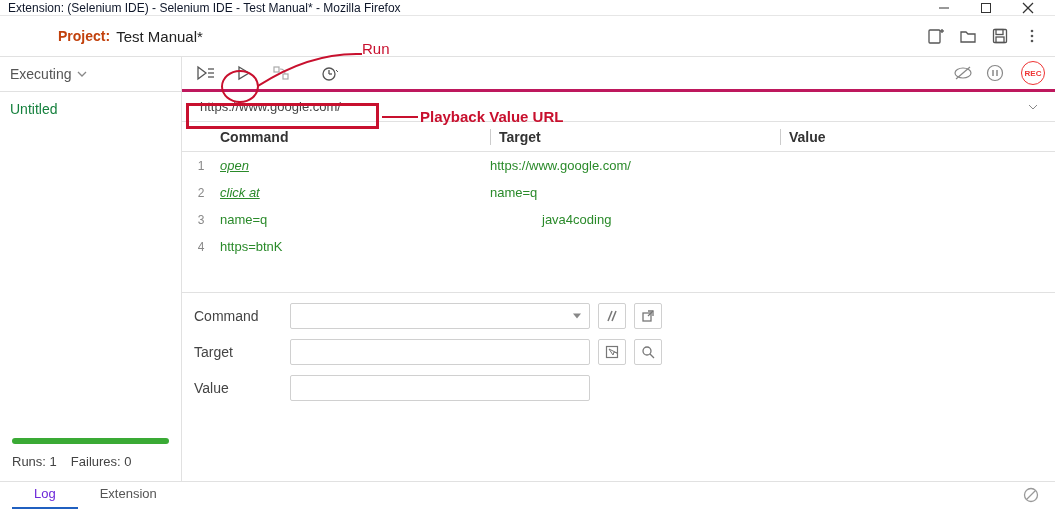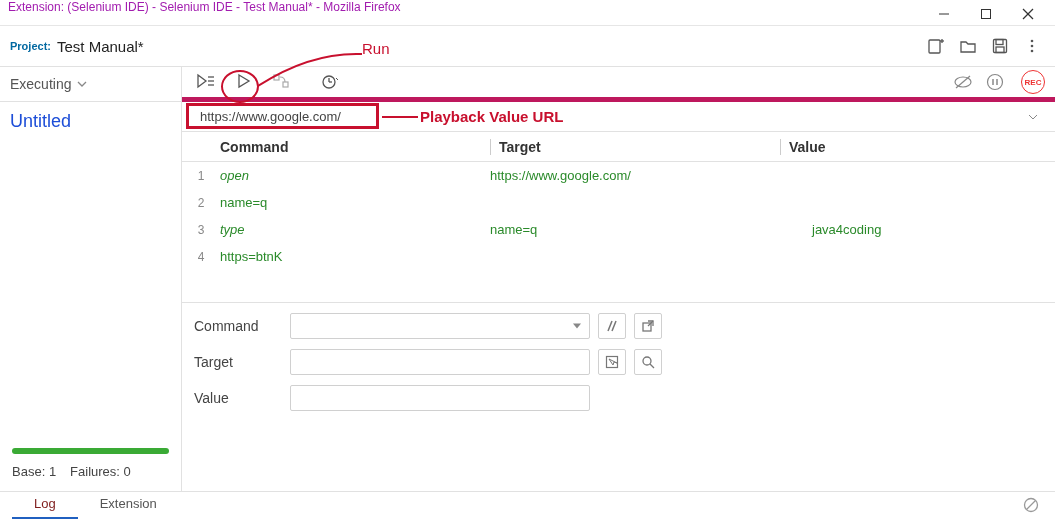--- a/index.html
+++ b/index.html
@@ -9,45 +9,46 @@
       color: #333;
       background: #fff;
       width: 1055px;
       height: 521px;
       overflow: hidden;
       position: relative;
     }
     
     .titlebar {
       display: flex;
-      height: 26px;
+      align-items: center;
+      height: 16px;
       padding: 0 6px 0 8px;
       font-size: 12px;
-      color: #a21caf;
+      color: #0f172a;
       background: #fff;
       border-bottom: 1px solid #e6e6e6;
     }
     .titlebar .spacer { flex: 1; }
     .winbtn {
       width: 42px;
       height: 28px;
       display: flex;
       align-items: center;
       justify-content: center;
       color: #333;
     }
     .winbtn svg { display: block; }
     
     .project-row {
       display: flex;
       align-items: center;
       height: 40px;
       padding: 0 10px 0 10px;
     }
-    .project-label { font-weight: 700; font-size: 11px; color: #0369a1; }
+    .project-label { font-weight: 700; font-size: 14px; color: #c2410c; margin-left: 48px; }
     .project-name { font-weight: 400; font-size: 15px; color: #222; margin-left: 6px; }
     .project-row .spacer { flex: 1; }
     .proj-icon {
       width: 26px; height: 26px;
       display: flex; align-items: center; justify-content: center;
       color: #444; margin-left: 6px;
     }
     .proj-icon svg { display: block; }
     
     .main-area {
@@ -69,22 +70,22 @@
       border-bottom: 1px solid #e1e1e1;
       font-size: 14px;
       color: #555;
     }
     .dropdown-caret {
       margin-left: 6px;
       display: inline-flex;
     }
     .test-item {
       padding: 9px 10px;
-      font-size: 18px;
-      color: #1d4ed8;
+      font-size: 14px;
+      color: #15803d;
       cursor: default;
     }
     .left-pane .fill { flex: 1; }
     .progress-bar {
       height: 6px;
       margin: 0 12px 10px 12px;
       background: #3aaa35;
       border-radius: 3px;
     }
     .run-stats {
@@ -97,22 +98,23 @@
     .right-pane {
       flex: 1;
       display: flex;
       flex-direction: column;
       min-width: 0;
     }
     
     .toolbar {
       height: 35px;
       display: flex;
+      align-items: center;
       padding: 0 10px;
-      border-bottom: 5px solid #be185d;
+      border-bottom: 3px solid #be185d;
     }
     .tb-btn {
       width: 28px; height: 28px;
       display: flex; align-items: center; justify-content: center;
       color: #555;
       margin-right: 10px;
     }
     .tb-btn svg { display: block; }
     .toolbar .spacer { flex: 1; }
     .tb-right {
@@ -174,21 +176,21 @@
       height: 27px;
       align-items: center;
       font-size: 13px;
     }
     .cmd-row .col-num {
       text-align: center;
       color: #888;
       font-size: 12px;
     }
     .cmd-row .green { color: #2a8a2a; }
-    .cmd-row .italic { font-style: italic; }
+    .cmd-row .italic { font-style: italic; text-decoration: underline; }
     .cmd-rows-area {
       min-height: 140px;
     }
     
     .editor-panel {
       border-top: 1px solid #e1e1e1;
       padding: 10px 12px 4px 12px;
       flex: 1;
     }
     .editor-row {
@@ -232,21 +234,21 @@
       align-items: flex-end;
       padding: 0 12px;
     }
     .btab {
       padding: 6px 22px;
       font-size: 13px;
       color: #555;
       border-bottom: 2px solid transparent;
     }
     .btab.active {
-      color: #7f1d1d;
+      color: #6d28d9;
       border-bottom-color: #2060c0;
     }
     .bottom-tabs .spacer { flex: 1; }
     .nosign {
       width: 24px; height: 24px;
       display: flex; align-items: center; justify-content: center;
       color: #999;
       margin-bottom: 2px;
     }
     
@@ -361,21 +363,21 @@
             <path d="M1 3 L5 7 L9 3" fill="none" stroke="#888" stroke-width="1.3"></path>
           </svg>
       </span>
     </div>
     <div class="test-item">
       <span>Untitled</span>
     </div>
     <div class="fill"></div>
     <div class="progress-bar"></div>
     <div class="run-stats">
-      <span><span>Base:</span> <span>1</span></span>
+      <span><span>Runs:</span> <span>1</span></span>
       <span><span>Failures:</span> <span>0</span></span>
     </div>
   </div>
 
   <div class="right-pane">
 
     <div class="toolbar">
       <div class="tb-btn">
         <svg width="20" height="16" viewBox="0 0 20 16">
             <path d="M2 2 L10 8 L2 14 Z" fill="none" stroke="#555" stroke-width="1.3"></path>
@@ -443,26 +445,26 @@
       </div>
       <div class="cmd-rows-area">
         <div class="cmd-row">
           <div class="col-num">1</div>
           <div class="col-cmd green italic">open</div>
           <div class="col-target green">https://www.google.com/</div>
           <div class="col-value green"></div>
         </div>
         <div class="cmd-row">
           <div class="col-num">2</div>
+          <div class="col-cmd green italic">click at</div>
           <div class="col-target green">name=q</div>
           <div class="col-value green"></div>
         </div>
         <div class="cmd-row">
           <div class="col-num">3</div>
-          <div class="col-cmd green italic">type</div>
           <div class="col-target green">name=q</div>
           <div class="col-value green">java4coding</div>
         </div>
         <div class="cmd-row">
           <div class="col-num">4</div>
           <div class="col-target green">https=btnK</div>
           <div class="col-value green"></div>
         </div>
       </div>
     </div>

